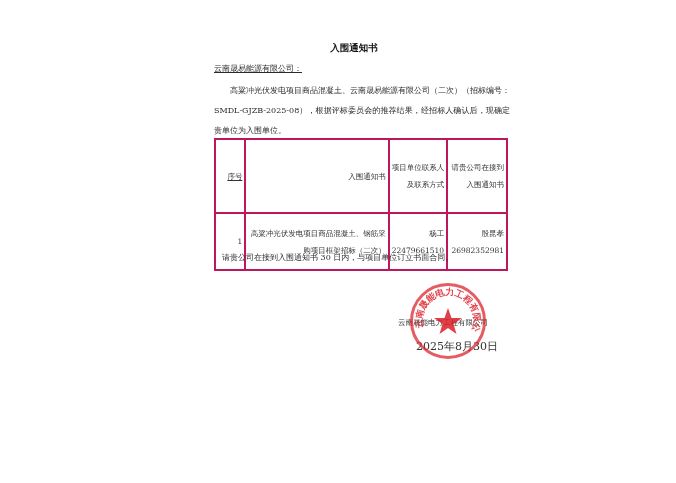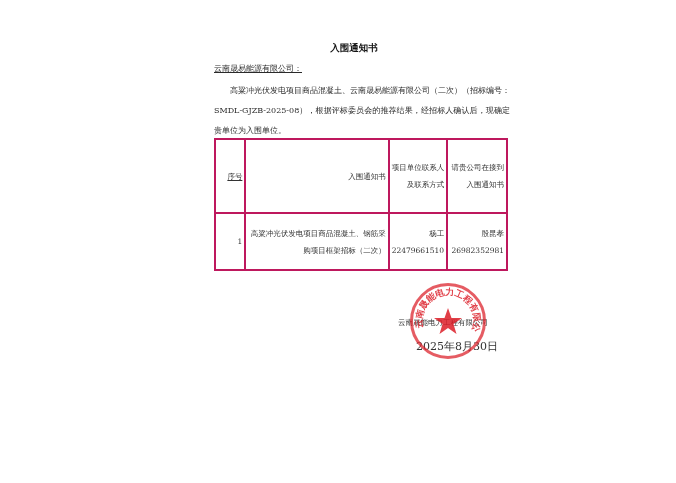--- a/index.html
+++ b/index.html
@@ -65,20 +65,21 @@
           <div>22479661510</div>
         </td>
         <td>
           <div>殷昆孝</div>
           <div>26982352981</div>
         </td>
       </tr>
     </tbody>
   </table>
 
+  <div class="request">请贵公司在接到入围通知书 30 日内，与项目单位订立书面合同。</div>
   <div class="sign">云南晟能电力工程有限公司</div>
   <div class="date">2025年8月30日</div>
 
   <div class="seal">
     <svg width="70" height="70" viewBox="0 0 70 70">
       <defs>
         <path id="sealArc" d="M 10 42 A 26 26 0 1 1 60 42"></path>
       </defs>
       <text font-size="9" font-weight="bold" fill="#dc1e28" font-family="DejaVu Sans, sans-serif">
         <textPath href="#sealArc" startOffset="0">云南晟能电力工程有限公司</textPath>

